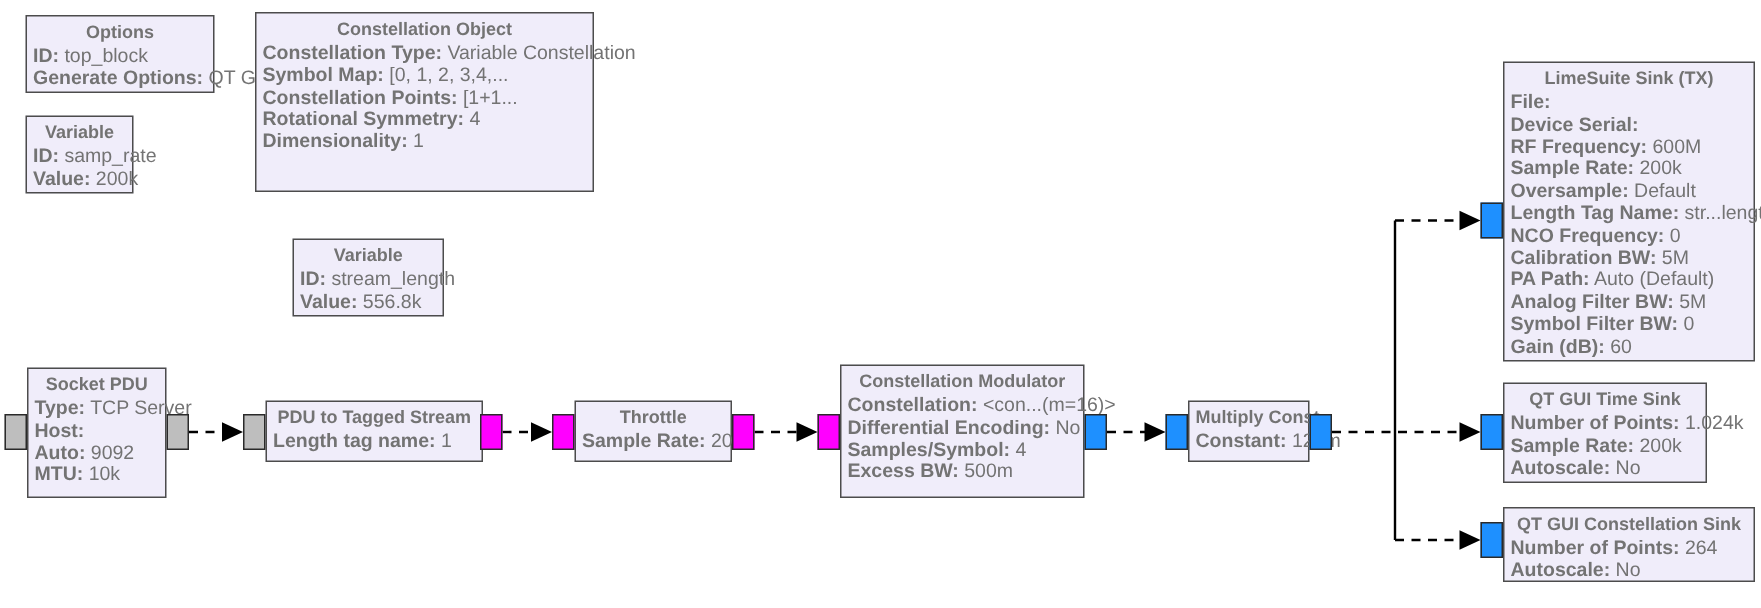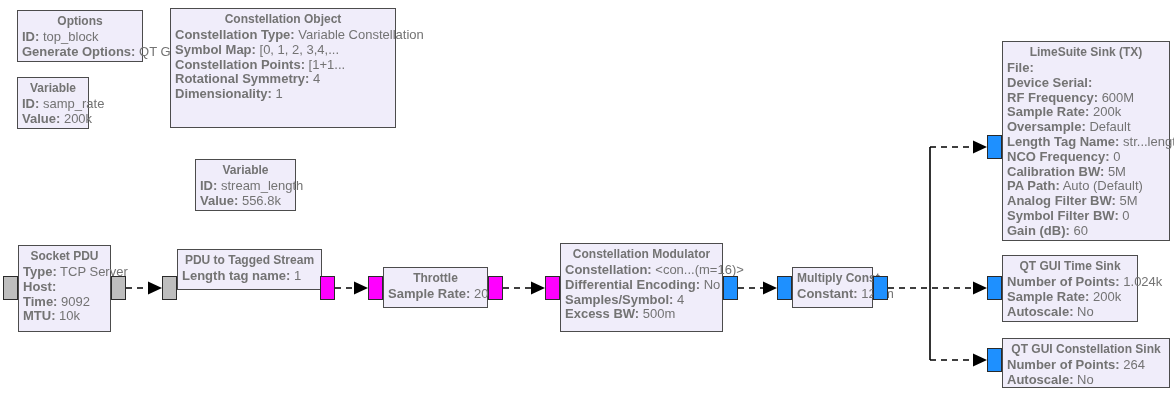--- a/index.html
+++ b/index.html
@@ -113,26 +113,26 @@
         <div class="prow"><b>ID:</b> stream_length</div>
         <div class="prow"><b>Value:</b> 556.8k</div>
       </div>
   </div>
 
   <div class="block" style="left:18px;top:245px;width:93px;height:87px">
     <div class="btitle">Socket PDU</div>
     <div>
         <div class="prow"><b>Type:</b> TCP Server</div>
         <div class="prow"><b>Host:</b> </div>
-        <div class="prow"><b>Time:</b> 9092</div>
+        <div class="prow"><b>Auto:</b> 9092</div>
         <div class="prow"><b>MTU:</b> 10k</div>
       </div>
   </div>
 
-  <div class="block" style="left:177px;top:249px;width:145px;height:41px">
+  <div class="block" style="left:177px;top:267px;width:145px;height:41px">
     <div class="btitle">PDU to Tagged Stream</div>
     <div>
         <div class="prow"><b>Length tag name:</b> 1</div>
       </div>
   </div>
 
   <div class="block" style="left:383px;top:267px;width:105px;height:41px">
     <div class="btitle">Throttle</div>
     <div>
         <div class="prow"><b>Sample Rate:</b> 200k</div>

